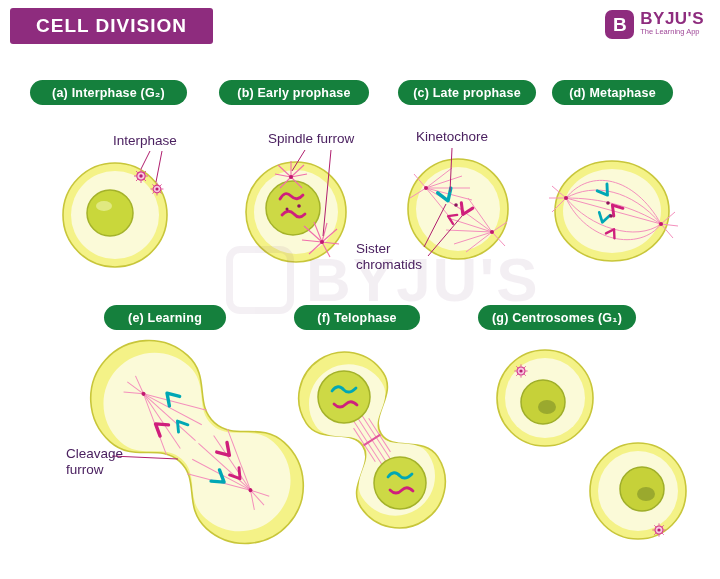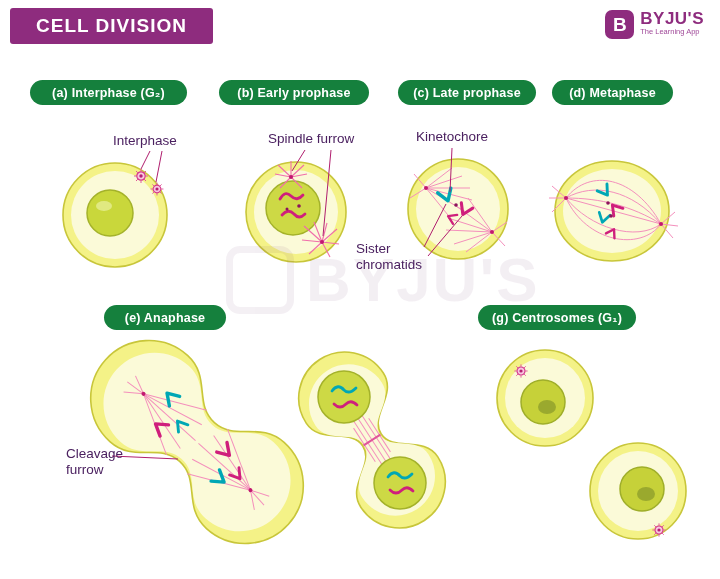--- a/index.html
+++ b/index.html
@@ -255,21 +255,22 @@
     <div>
       <div class="logo-name">BYJU'S</div>
       <div class="logo-tag">The Learning App</div>
     </div>
   </div>
 
   <div class="pill" style="left:30px;top:80px;width:157px">(a) Interphase (G₂)</div>
   <div class="pill" style="left:219px;top:80px;width:150px">(b) Early prophase</div>
   <div class="pill" style="left:398px;top:80px;width:138px">(c) Late prophase</div>
   <div class="pill" style="left:552px;top:80px;width:121px">(d) Metaphase</div>
-  <div class="pill" style="left:104px;top:305px;width:122px">(e) Anaphase</div>
+  <div class="pill" style="left:104px;top:305px;width:122px">(e) Learning</div>
+  <div class="pill" style="left:294px;top:305px;width:126px">(f) Telophase</div>
   <div class="pill" style="left:478px;top:305px;width:158px">(g) Centrosomes (G₁)</div>
 
   <div class="note" style="left:113px;top:133px">Interphase</div>
   <div class="note" style="left:268px;top:131px">Spindle furrow</div>
   <div class="note" style="left:416px;top:129px">Kinetochore</div>
   <div class="note center" style="left:356px;top:241px;width:80px">Sister
 chromatids</div>
   <div class="note" style="left:66px;top:446px">Cleavage
 furrow</div>
 

